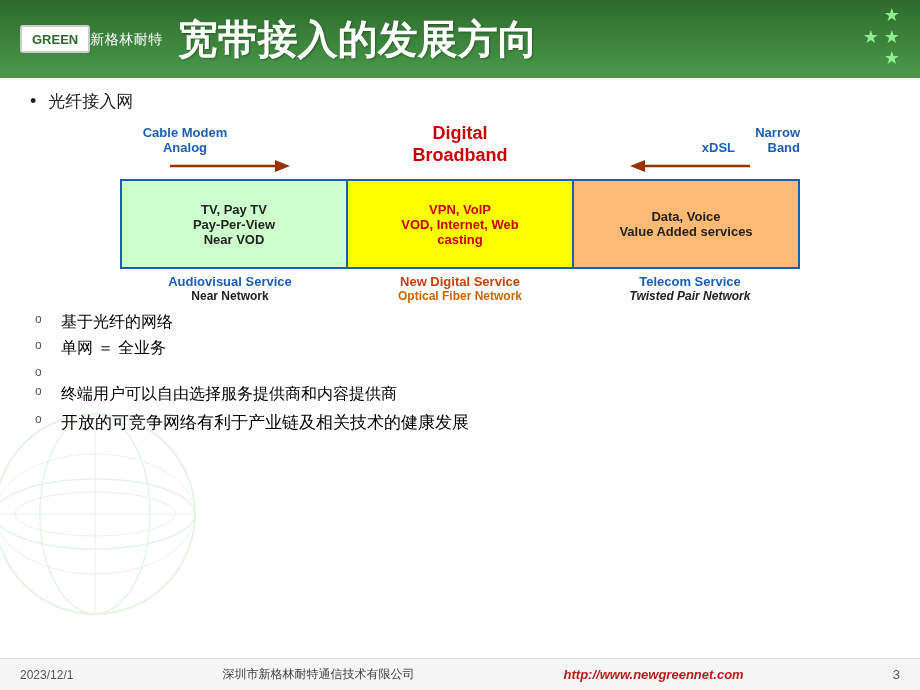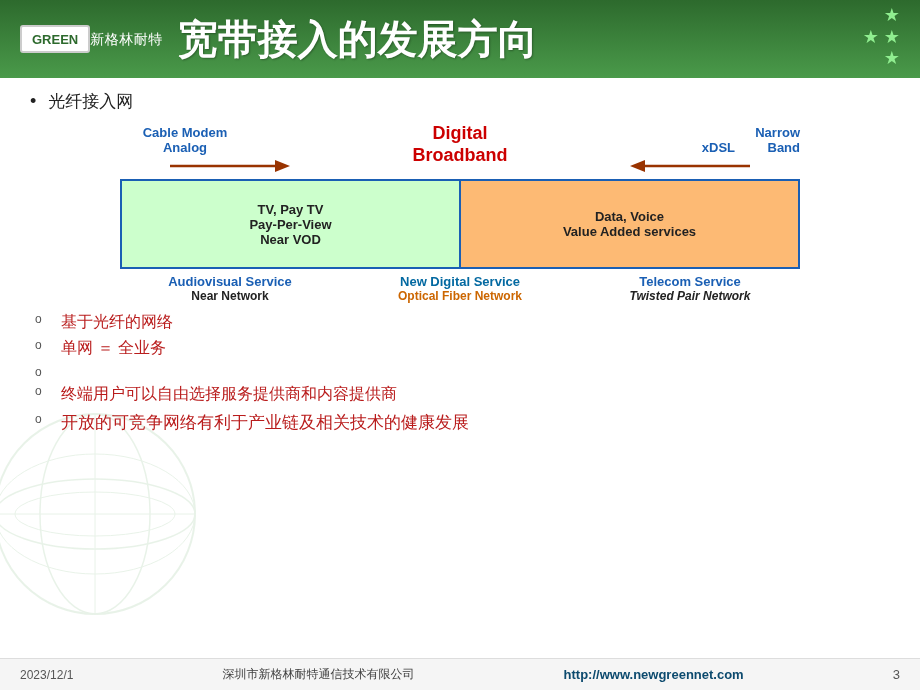--- a/index.html
+++ b/index.html
@@ -208,21 +208,21 @@
       width: 220px;
     }
 
     .bottom-label-top {
       font-weight: bold;
       font-size: 13px;
       color: #1a5fb4;
     }
 
     .bottom-label-top.orange {
-      color: #0369a1;
+      color: #c2410c;
       text-align: center;
     }
 
     .bottom-label-sub {
       font-weight: bold;
       font-size: 12px;
       color: #222;
     }
 
     .bottom-label-sub.orange {
@@ -249,21 +249,21 @@
       color: #555;
       font-size: 12px;
       margin-right: 12px;
       margin-top: 1px;
       min-width: 14px;
     }
 
     .bullet-item-text {
       font-size: 16px;
       font-family: "SimHei", "Microsoft YaHei", sans-serif;
-      color: #b91c1c;
+      color: #000000;
       line-height: 1.4;
     }
 
     .bullet-item-text.large {
       font-size: 17px;
     }
 
     
     .footer {
       height: 32px;
@@ -280,22 +280,23 @@
       color: #555;
     }
 
     .footer-company {
       font-size: 12px;
       color: #404040;
     }
 
     .footer-url {
       font-size: 13px;
-      color: #0c4a6e;
-      font-weight: bold;
+      color: #b91c1c;
+      font-weight: bold;
+      font-style: italic;
     }
 
     .footer-page {
       font-size: 13px;
       color: #555;
     }
 
     
     .globe-bg {
       position: absolute;
@@ -387,20 +388,25 @@
             </svg>
           </div>
         </div>
 
         <div class="boxes-row">
           <div class="box box-left">
             <span style="white-space:pre-line;">TV, Pay TV
 Pay-Per-View
 Near VOD</span>
           </div>
+          <div class="box box-center">
+            <span style="white-space:pre-line;">VPN, VoIP
+VOD, Internet, Web
+casting</span>
+          </div>
           <div class="box box-right">
             <span style="white-space:pre-line;">Data, Voice
 Value Added services</span>
           </div>
         </div>
 
         <div class="diagram-bottom">
           <div class="bottom-label-group">
             <span class="bottom-label-top">Audiovisual Service</span>
             <span class="bottom-label-sub">Near Network</span>

